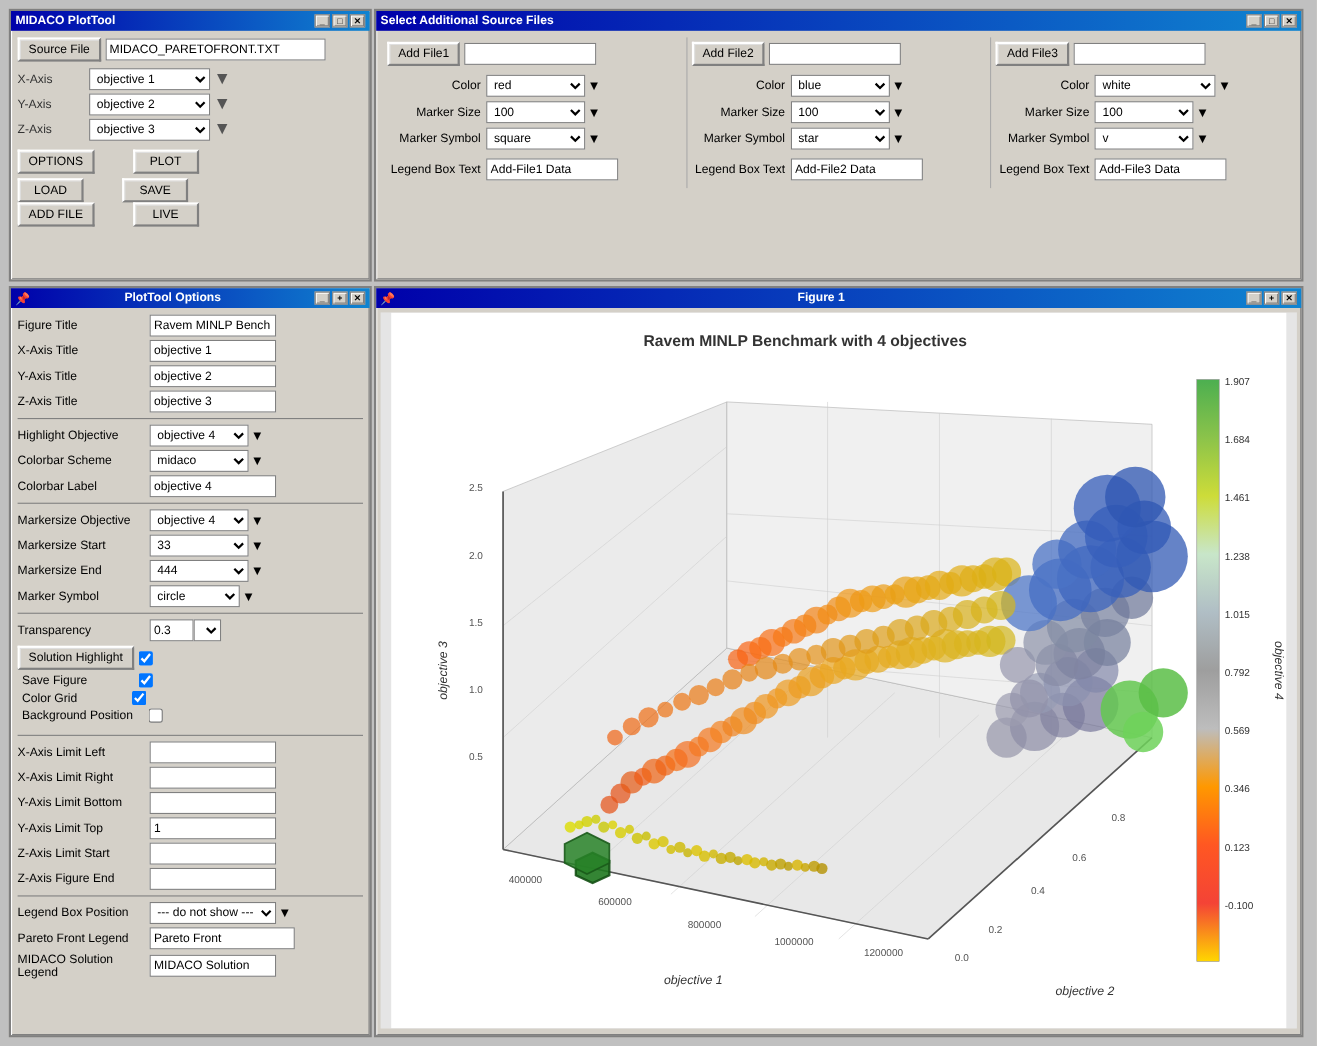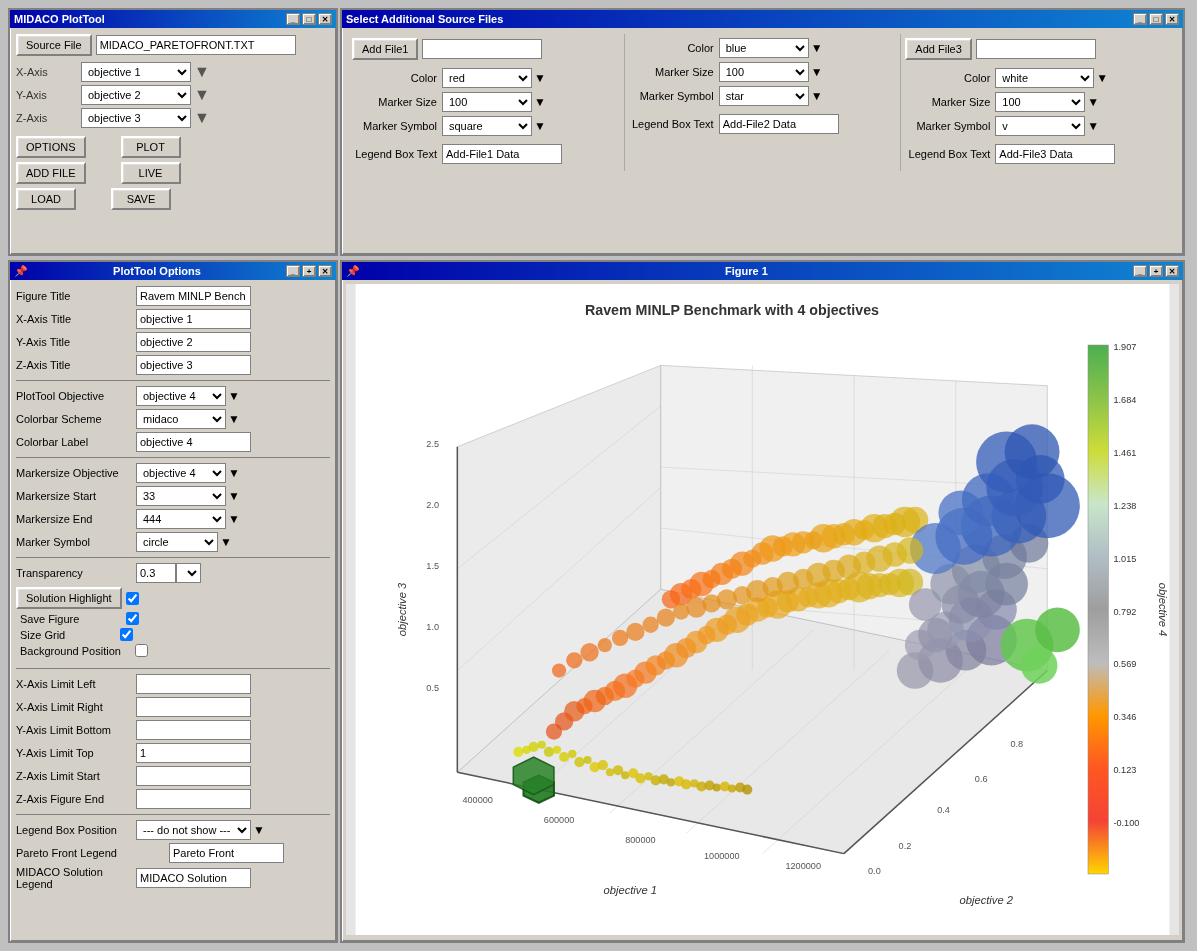--- a/index.html
+++ b/index.html
@@ -75,27 +75,27 @@
       <span class="row-label">Z-Axis</span>
       <select style="width:110px;">
         <option>objective 1</option><option>objective 2</option><option selected="">objective 3</option><option>objective 4</option>
       </select>
       <span style="font-size:16px; margin-left:3px; color:#555;">▼</span>
     </div>
     <div style="display:flex; gap:5px; margin-bottom:4px;">
       <button class="btn" style="min-width:60px;">OPTIONS</button>
       <button class="btn" style="min-width:60px; margin-left:30px;">PLOT</button>
     </div>
+    <div style="display:flex; gap:5px;">
+      <button class="btn" style="min-width:60px;">LOAD</button>
+      <button class="btn" style="min-width:60px; margin-left:30px;">SAVE</button>
+    </div>
     <div style="display:flex; gap:5px; margin-bottom:4px;">
       <button class="btn" style="min-width:60px;">ADD FILE</button>
       <button class="btn" style="min-width:60px; margin-left:30px;">LIVE</button>
-    </div>
-    <div style="display:flex; gap:5px;">
-      <button class="btn" style="min-width:60px;">LOAD</button>
-      <button class="btn" style="min-width:60px; margin-left:30px;">SAVE</button>
     </div>
   </div>
 </div>
 
 <div class="window" id="win-source">
   <div class="title-bar">
     <span>Select Additional Source Files</span>
     <div class="title-bar-controls">
       <div class="title-bar-btn">_</div>
       <div class="title-bar-btn">□</div>
@@ -130,20 +130,24 @@
         </select>
         <span style="font-size:12px; margin-left:2px;">▼</span>
       </div>
       <div class="row">
         <span style="width:90px; text-align:right; padding-right:5px;">Legend Box Text</span>
         <input type="text" style="width: 120px;" value="Add-File1 Data">
       </div>
     </div>
 
     <div style="flex:1; padding:4px; border-right:1px solid #aaa;">
+      <div style="display:flex; align-items:center; margin-bottom:8px; gap:4px;">
+        <button class="btn">Add File2</button>
+        <input type="text" style="width: 120px;">
+      </div>
       <div class="row" style="margin-bottom:4px;">
         <span style="width:90px; text-align:right; padding-right:5px;">Color</span>
         <select style="width:90px;">
           <option>red</option><option selected="">blue</option><option>green</option><option>black</option><option>white</option>
         </select>
         <span style="font-size:12px; margin-left:2px;">▼</span>
       </div>
       <div class="row" style="margin-bottom:4px;">
         <span style="width:90px; text-align:right; padding-right:5px;">Marker Size</span>
         <select style="width:90px;">
@@ -164,21 +168,21 @@
       </div>
     </div>
 
     <div style="flex:1; padding:4px;">
       <div style="display:flex; align-items:center; margin-bottom:8px; gap:4px;">
         <button class="btn">Add File3</button>
         <input type="text" style="width: 120px;">
       </div>
       <div class="row" style="margin-bottom:4px;">
         <span style="width:90px; text-align:right; padding-right:5px;">Color</span>
-        <select style="width:99px;">
+        <select style="width:110px;">
           <option>red</option><option>blue</option><option>green</option><option>black</option><option selected="">white</option>
         </select>
         <span style="font-size:12px; margin-left:2px;">▼</span>
       </div>
       <div class="row" style="margin-bottom:4px;">
         <span style="width:90px; text-align:right; padding-right:5px;">Marker Size</span>
         <select style="width:90px;">
           <option>50</option><option selected="">100</option><option>150</option>
         </select>
         <span style="font-size:12px; margin-left:2px;">▼</span>
@@ -216,21 +220,21 @@
       <label>X-Axis Title</label>
       <input type="text" style="width: 115px;" value="objective 1">
       <label>Y-Axis Title</label>
       <input type="text" style="width: 115px;" value="objective 2">
       <label>Z-Axis Title</label>
       <input type="text" style="width: 115px;" value="objective 3">
     </div>
     <div class="divider"></div>
 
     <div class="options-grid">
-      <label>PlotTool Objective</label>
+      <label>Highlight Objective</label>
       <div style="display:flex; align-items:center;">
         <select style="width:90px;">
           <option>objective 1</option><option>objective 2</option><option>objective 3</option><option selected="">objective 4</option>
         </select>
         <span style="font-size:12px; margin-left:2px;">▼</span>
       </div>
       <label>Colorbar Scheme</label>
       <div style="display:flex; align-items:center;">
         <select style="width:90px;">
           <option selected="">midaco</option><option>jet</option><option>viridis</option>
@@ -285,21 +289,21 @@
     </div>
     <div style="display:flex; align-items:center; margin-bottom:3px; gap:4px;">
       <button class="btn" style="min-width:100px; font-size:11px;">Solution Highlight</button>
       <input type="checkbox" checked="" style="">
     </div>
     <div style="display:flex; align-items:center; margin-bottom:3px; gap:10px;">
       <span style="width:100px; text-align:left; font-size:11px; padding-left:4px;">Save Figure</span>
       <input type="checkbox" checked="" style="">
     </div>
     <div style="display:flex; align-items:center; margin-bottom:3px; gap:4px;">
-      <span style="width:100px; text-align:left; font-size:11px; padding-left:4px;">Size Grid</span>
+      <span style="width:100px; text-align:left; font-size:11px; padding-left:4px;">Color Grid</span>
       <input type="checkbox" checked="" style="">
     </div>
     <div style="display:flex; align-items:flex-end; margin-bottom:11px; gap:4px;">
       <span style="width:115px; text-align:left; font-size:11px; padding-left:4px;">Background Position</span>
       <input type="checkbox" style="">
     </div>
     <div class="divider"></div>
 
     <div class="options-grid">
       <label>X-Axis Limit Left</label>
@@ -319,21 +323,21 @@
 
     <div class="options-grid">
       <label>Legend Box Position</label>
       <div style="display:flex; align-items:center;">
         <select style="width:115px;">
           <option selected="">--- do not show ---</option><option>upper right</option><option>lower left</option>
         </select>
         <span style="font-size:12px; margin-left:2px;">▼</span>
       </div>
       <label>Pareto Front Legend</label>
-      <input type="text" style="width: 115px; margin-left: 33px;" value="Pareto Front">
+      <input type="text" style="width: 132px;" value="Pareto Front">
       <label>MIDACO Solution Legend</label>
       <input type="text" style="width: 115px;" value="MIDACO Solution">
     </div>
   </div>
 </div>
 
 <div class="window" id="win-figure">
   <div class="title-bar">
     <span style="width:14px;">📌</span>
     <span>Figure 1</span>

